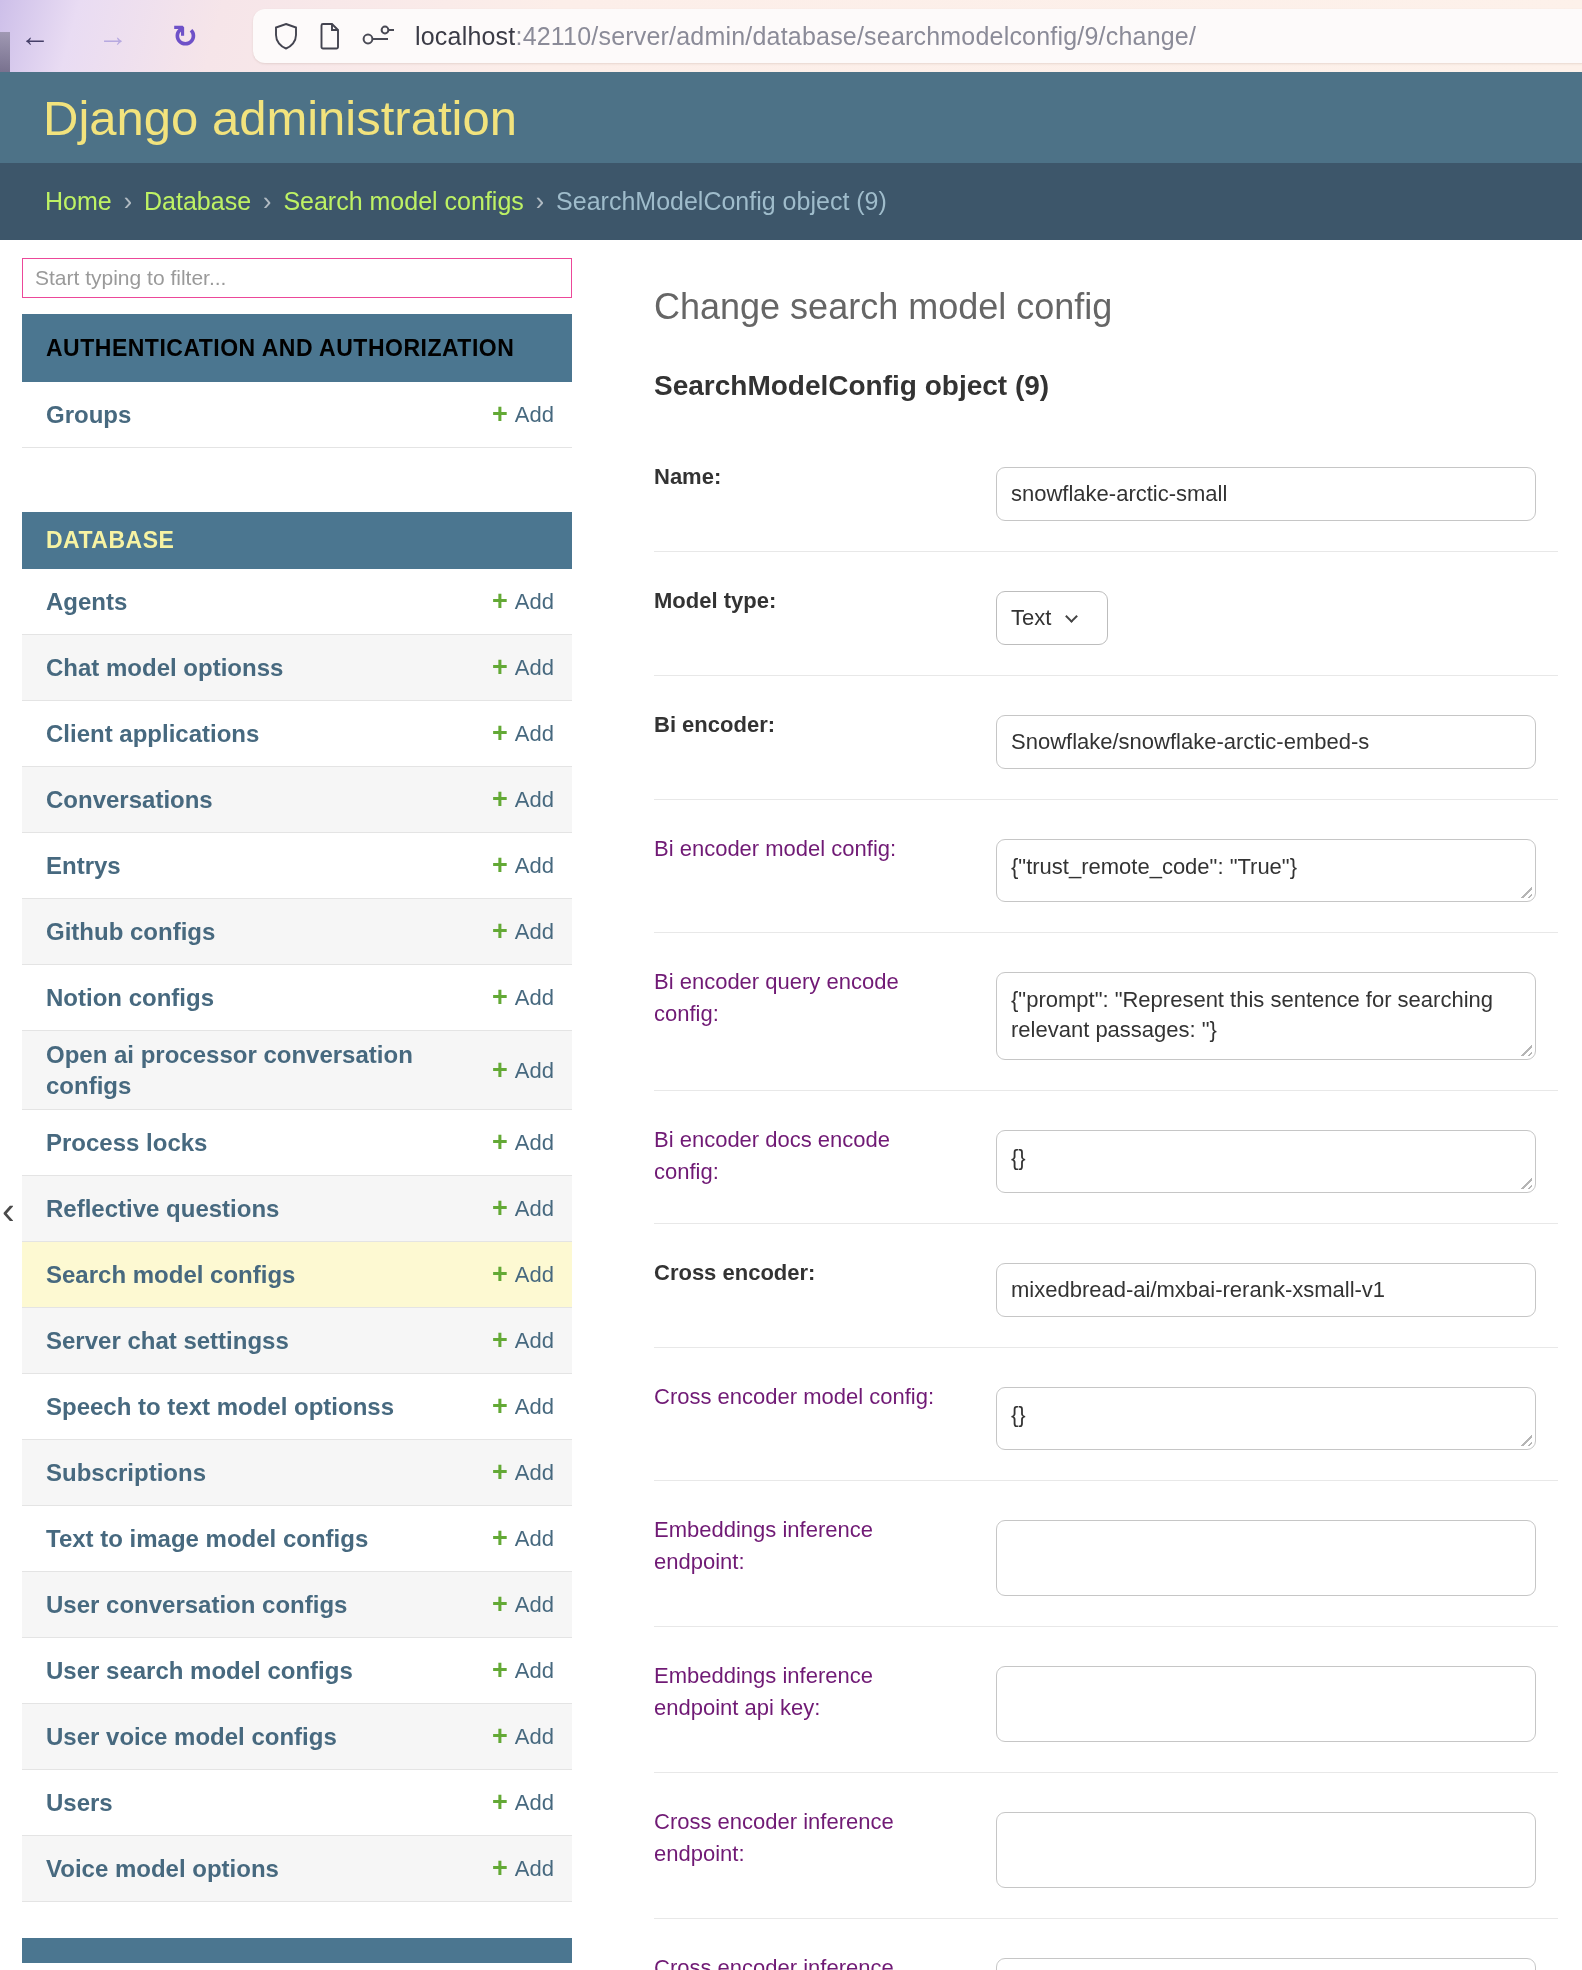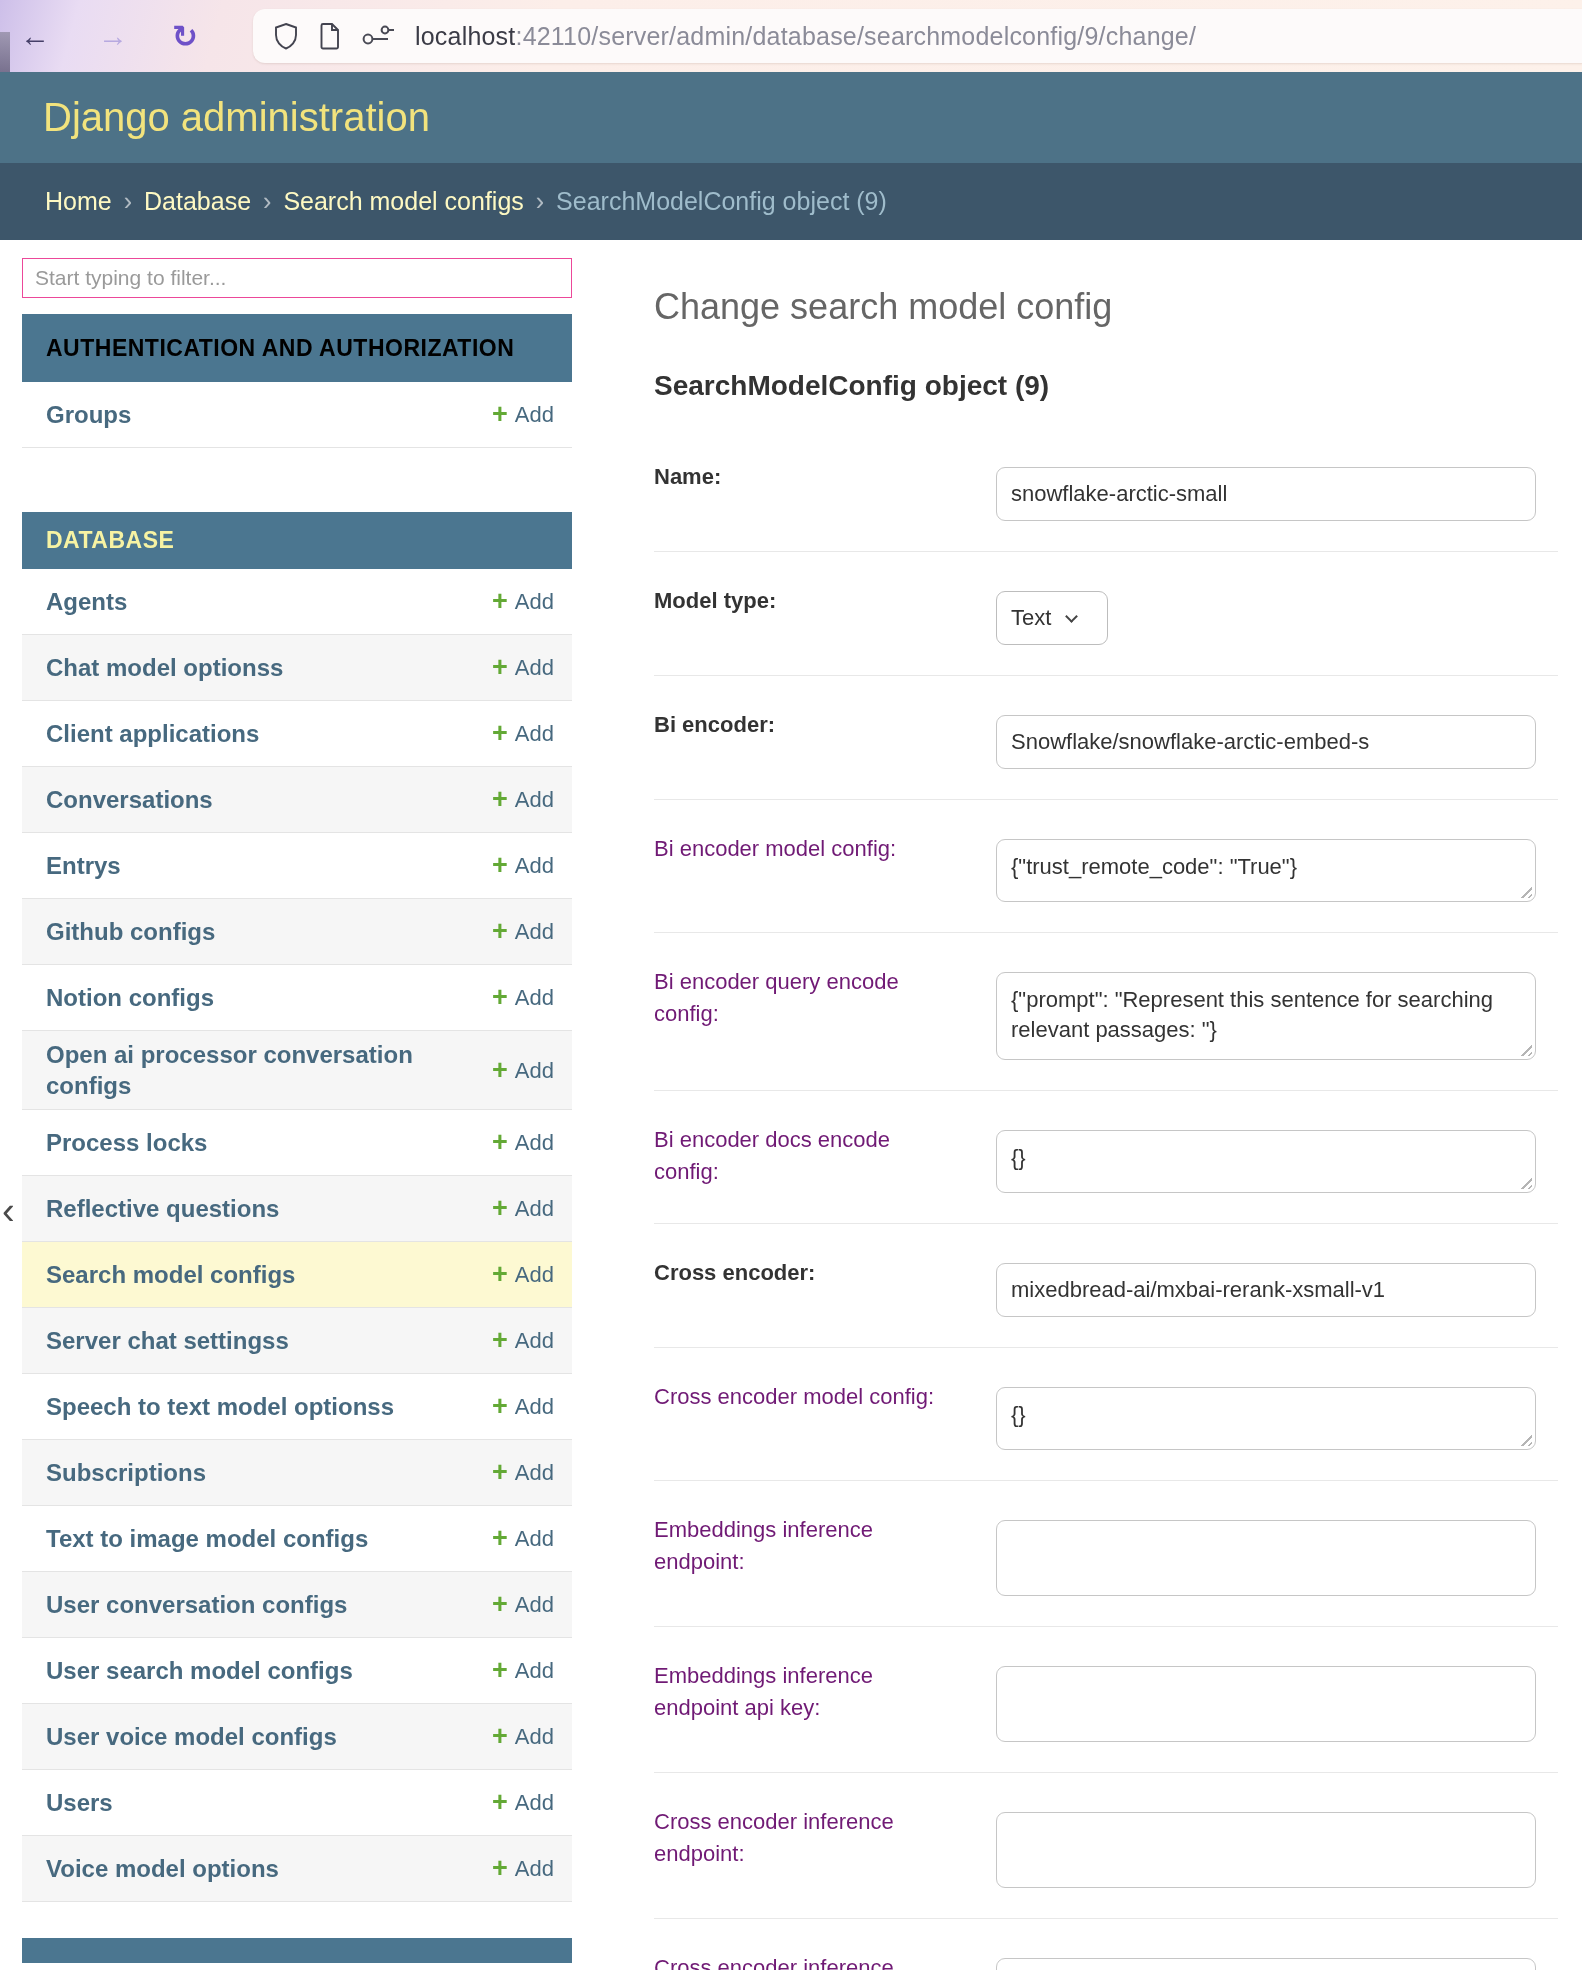--- a/index.html
+++ b/index.html
@@ -21,24 +21,24 @@
   .nav.fwd{margin-left:48px; color:#b7a9e0;}
   .nav.refresh{margin-left:44px; color:#6e51c8; font-size:31px; font-family:"DejaVu Sans",sans-serif;}
   .urlbar{position:absolute; left:253px; right:-12px; top:9px; height:54px; background:#fdfafa;
     border-radius:12px; display:flex; align-items:center; box-shadow:0 1px 2px rgba(120,90,70,.15);}
   .urlbar svg{margin-left:20px; flex:0 0 auto;}
   .url{margin-left:20px; font-size:25px; white-space:nowrap; letter-spacing:.2px;}
   .url .host{color:#3b3b46;}
   .url .rest{color:#8b8b98;}
   
   .admin-header{height:91px; background:var(--header-bg); display:flex; align-items:center;}
-  .site-title{color:var(--title-yellow); font-size:40px; font-weight:400; margin-left:43px;}
+  .site-title{color:var(--title-yellow); font-size:49px; font-weight:400; margin-left:43px;}
   .breadcrumbs{height:77px; background:var(--breadcrumb-bg); display:flex; align-items:center;
     padding-left:45px; font-size:25px; white-space:nowrap;}
-  .breadcrumbs .bc-link{color:#fef9c3; cursor:pointer;}
+  .breadcrumbs .bc-link{color:#bef264; cursor:pointer;}
   .breadcrumbs .bc-sep{color:rgba(255,255,255,.6); margin:0 12px;}
   .breadcrumbs .bc-current{color:#9fbccb;}
   
   .layout{display:flex; align-items:flex-start;}
   .sidebar{width:572px; flex:0 0 572px; padding-left:22px;}
   .filter{margin-top:18px; width:550px; height:40px; border:1px solid #ec4899; background:#fff;
     color:#9a9a9a; font-size:21px; line-height:38px; padding-left:12px;}
   .section-header{margin-top:16px; height:68px; background:var(--section-bg); color:#000000;
     font-size:23px; font-weight:700; letter-spacing:.5px; display:flex; align-items:center;
     padding-left:24px;}

